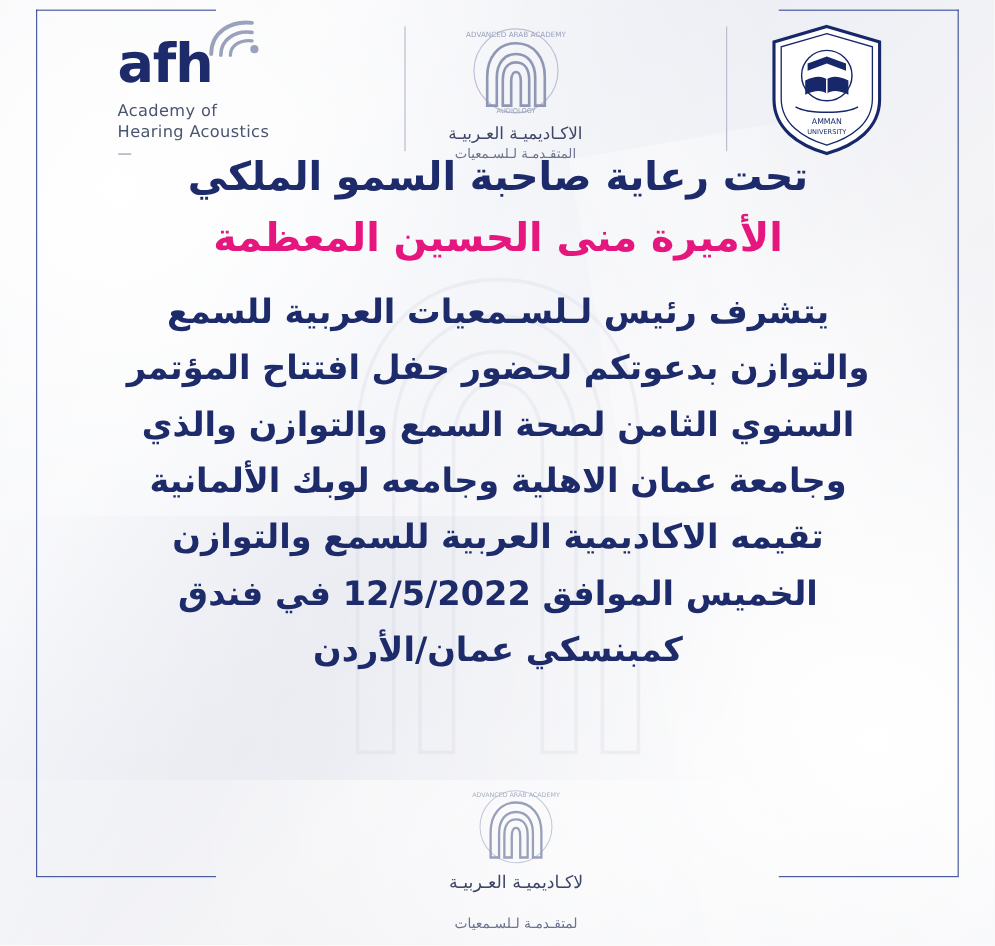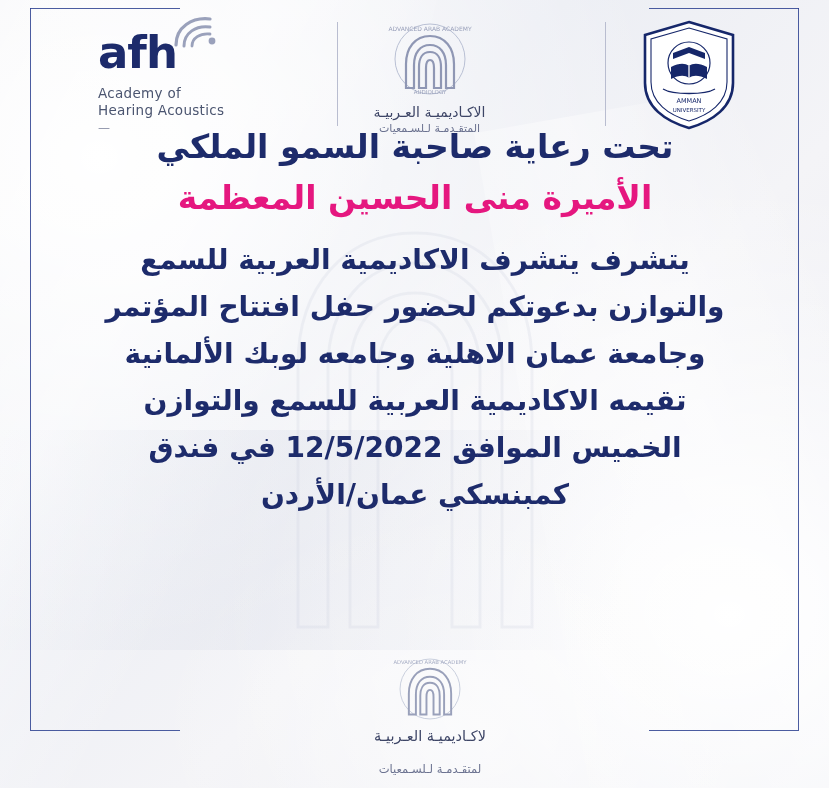--- a/index.html
+++ b/index.html
@@ -290,22 +290,23 @@
         <text x="52" y="93" text-anchor="middle" font-size="5.5" fill="#16276a" font-family="DejaVu Sans, sans-serif">UNIVERSITY</text>
       </svg>
     </div>
   </div>
 
   <div class="content">
     <div class="line-patronage">تحت رعاية صاحبة السمو الملكي</div>
     <div class="line-princess">الأميرة منى الحسين المعظمة</div>
 
     <div class="body-text">
-      <div>يتشرف يتشرف الاكاديمية العربية للسمع</div>
+      <div>يتشرف رئيس لـلسـمعيات العربية للسمع</div>
       <div>والتوازن بدعوتكم لحضور حفل افتتاح المؤتمر</div>
+      <div>السنوي الثامن لصحة السمع والتوازن والذي</div>
       <div>وجامعة عمان الاهلية وجامعه لوبك الألمانية</div>
       <div>تقيمه الاكاديمية العربية للسمع والتوازن</div>
       <div>الخميس الموافق 12/5/2022 في فندق</div>
       <div>كمبنسكي عمان/الأردن</div>
     </div>
   </div>
 
   <div class="footer">
 
     <div class="footer-logo">

